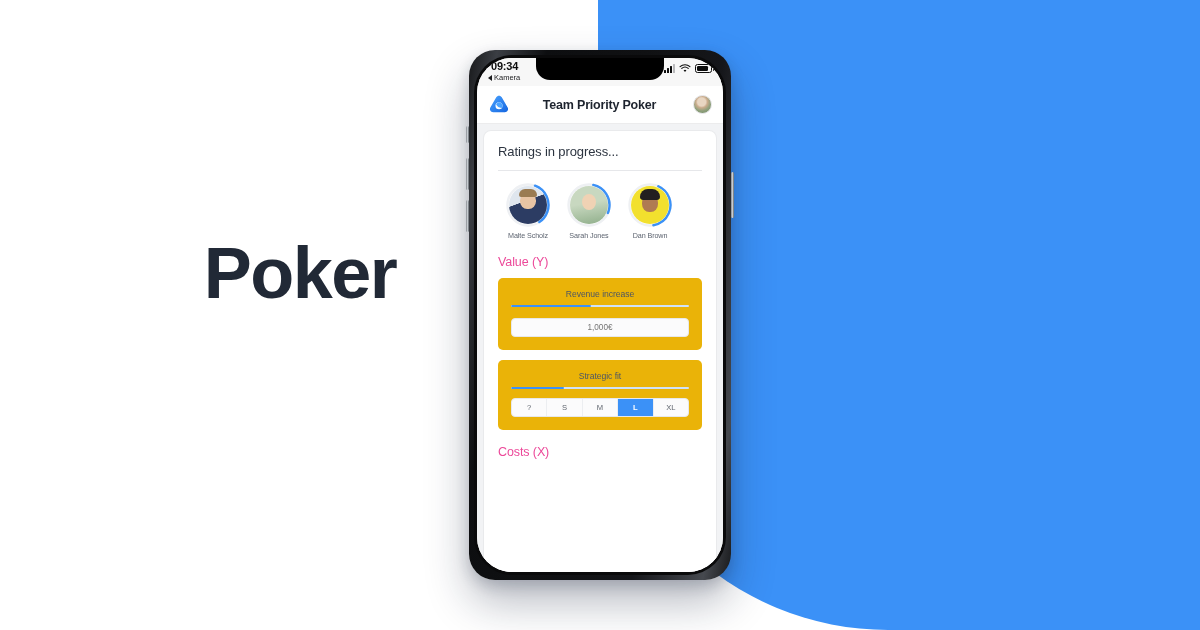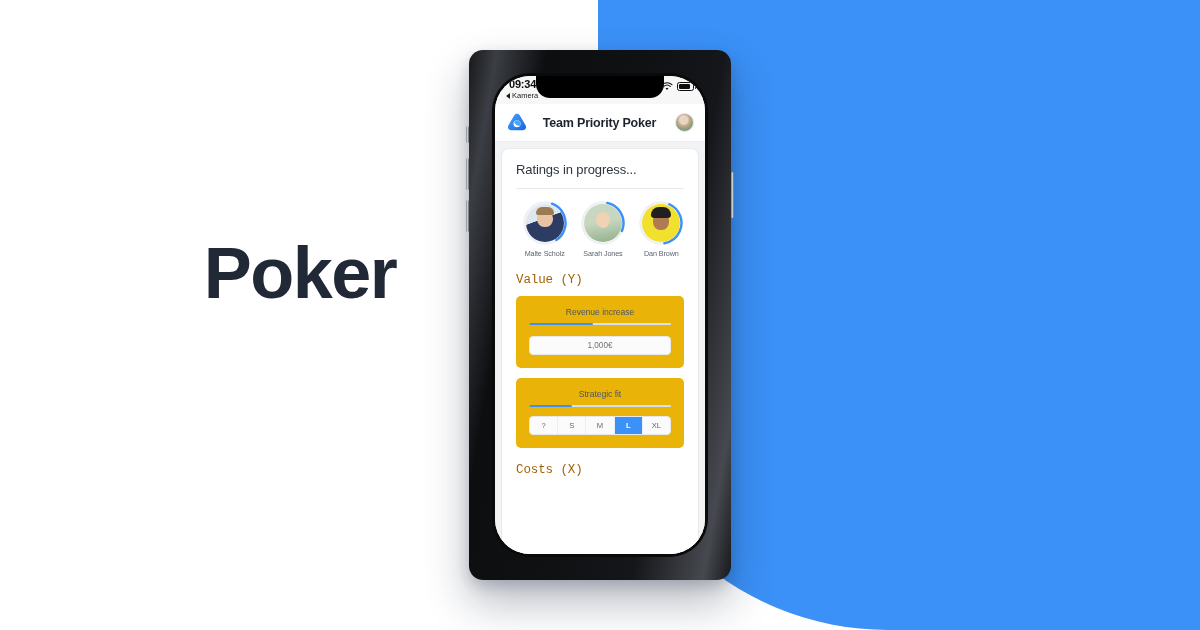--- a/index.html
+++ b/index.html
@@ -33,24 +33,24 @@
     letter-spacing: -1.5px;
   }
   .headline .l1 { display: block; }
   .headline .l2 { display: block; }
 
   
   .phone {
     position: absolute;
     left: 469px; top: 50px;
     width: 262px; height: 530px;
-    border-radius: 14px;
+    border-radius: 26px;
     background: linear-gradient(100deg,#17181a 0%,#3b3e44 8%,#0d0e10 22%,#101113 50%,#15161a 72%,#46494f 92%,#17181a 100%);
     box-shadow: 0 22px 44px rgba(16,28,52,0.30), 0 6px 14px rgba(16,28,52,0.18);
-    padding: 23px;
+    padding: 5px;
   }
   .phone-inner {
     position: relative;
     width: 100%; height: 100%;
     border-radius: 38px;
     background: #0a0a0b;
     padding: 3px;
   }
   .screen {
     position: relative;
@@ -205,23 +205,22 @@
   .f-sarah::after  { content:''; position:absolute; left:7px; top:4px; width:24px; height:21px; border-radius:12px 12px 10px 10px; background:#ddc07a; z-index:-1; box-shadow: -1px 6px 0 -2px #ddc07a, 1px 6px 0 -2px #ddc07a; }
   .f-dan { background: #f2e02e; position: relative; }
   .f-dan::before { content:''; position:absolute; left:11px; top:8px; width:16px; height:18px; border-radius:50% 50% 45% 45%; background:#b07b52; }
   .f-dan::after  { content:''; position:absolute; left:9px; top:3px; width:20px; height:11px; border-radius:10px 10px 4px 4px; background:#231f20; }
   .rater-name {
     margin-top: 4px; font-size: 7.2px; color: #5d6470;
     letter-spacing: -0.1px; white-space: nowrap;
   }
 
   .group-label {
-    font-size: 12.5px; color: #a16207; margin: 15px 0 9px 0;
+    font-size: 12.5px; color: #ec4899; margin: 15px 0 9px 0;
     letter-spacing: -0.1px;
-    font-family: Liberation Mono, monospace;
   }
   .card {
     background: #eab308;
     border-radius: 5px;
     padding: 11px 13px 13px 13px;
     margin-bottom: 10px;
     text-align: center;
   }
   .card-title {
     font-size: 8.6px; color: #4d5664; margin-bottom: 6px;

